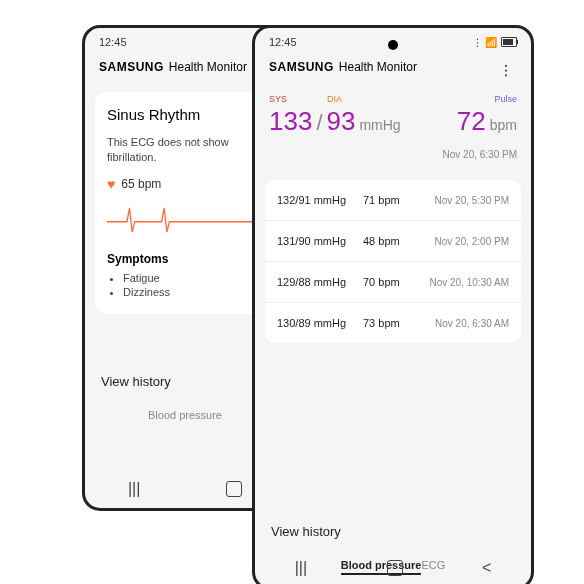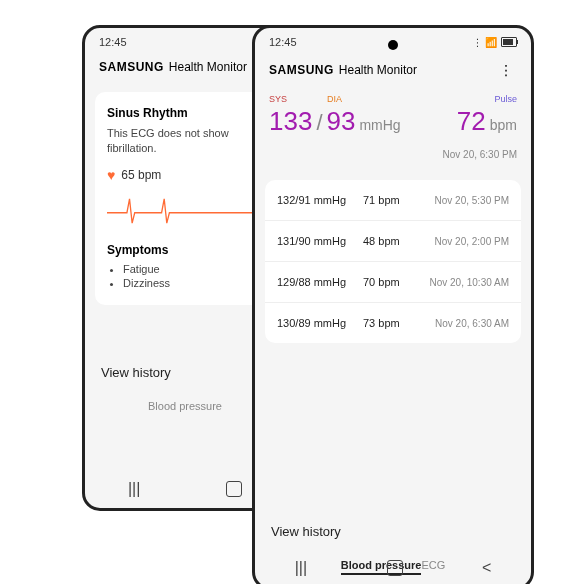--- a/index.html
+++ b/index.html
@@ -5,26 +5,26 @@
 body{margin:0;font-family:-apple-system,BlinkMacSystemFont,sans-serif;background:#fff;width:584px;height:584px;position:relative;overflow:hidden}
 .phone{position:absolute;border:3px solid #222;border-radius:18px;background:#f5f5f5;overflow:hidden}
 .phone-back{left:82px;top:25px;width:200px;height:480px}
 .phone-front{left:252px;top:25px;width:276px;height:559px}
 .status-bar{display:flex;align-items:center;padding:8px 14px;font-size:11px;color:#333}
 .status-time{flex:1}
 .status-icons{display:flex;gap:3px;align-items:center}
 .camera{width:10px;height:10px;background:#000;border-radius:50%;position:absolute;top:12px}
 .phone-back .camera{right:18px}
 .phone-front .camera{left:50%;transform:translateX(-50%)}
-.app-header{display:flex;align-items:center;padding:4px 14px 10px}
+.app-header{display:flex;align-items:flex-start;padding:4px 14px 10px}
 .brand{font-weight:800;font-size:12px;letter-spacing:0.5px}
 .brand-sub{font-size:12px;margin-left:5px;font-weight:500}
 .more-btn{margin-left:auto;font-size:14px;padding:2px 4px}
 .card{background:#fff;margin:8px 10px;border-radius:10px;padding:14px 12px}
-.sinus-title{font-weight:700;font-size:12px;margin-bottom:6px}
+.sinus-title{font-weight:400;font-size:15px;margin-bottom:12px}
 .sinus-desc{font-size:11px;color:#444;line-height:1.4;margin-bottom:10px}
 .bpm-row{display:flex;align-items:center;gap:6px;font-size:12px;color:#333;margin-bottom:8px}
 .heart-icon{color:#ff6b35;font-size:14px}
 .ecg-wave{height:40px;position:relative;margin-bottom:4px}
 .ecg-wave svg{width:100%;height:100%}
 .symptoms-title{font-weight:600;font-size:12px;margin:12px 0 6px}
 .symptoms-list{font-size:11px;color:#444;margin:0;padding-left:16px}
 .symptoms-list li{margin-bottom:2px}
 .view-history{font-size:13px;font-weight:500;padding:12px 16px;color:#222}
 .bottom-tabs{display:flex;justify-content:center;padding:8px 0;font-size:11px;color:#888}

